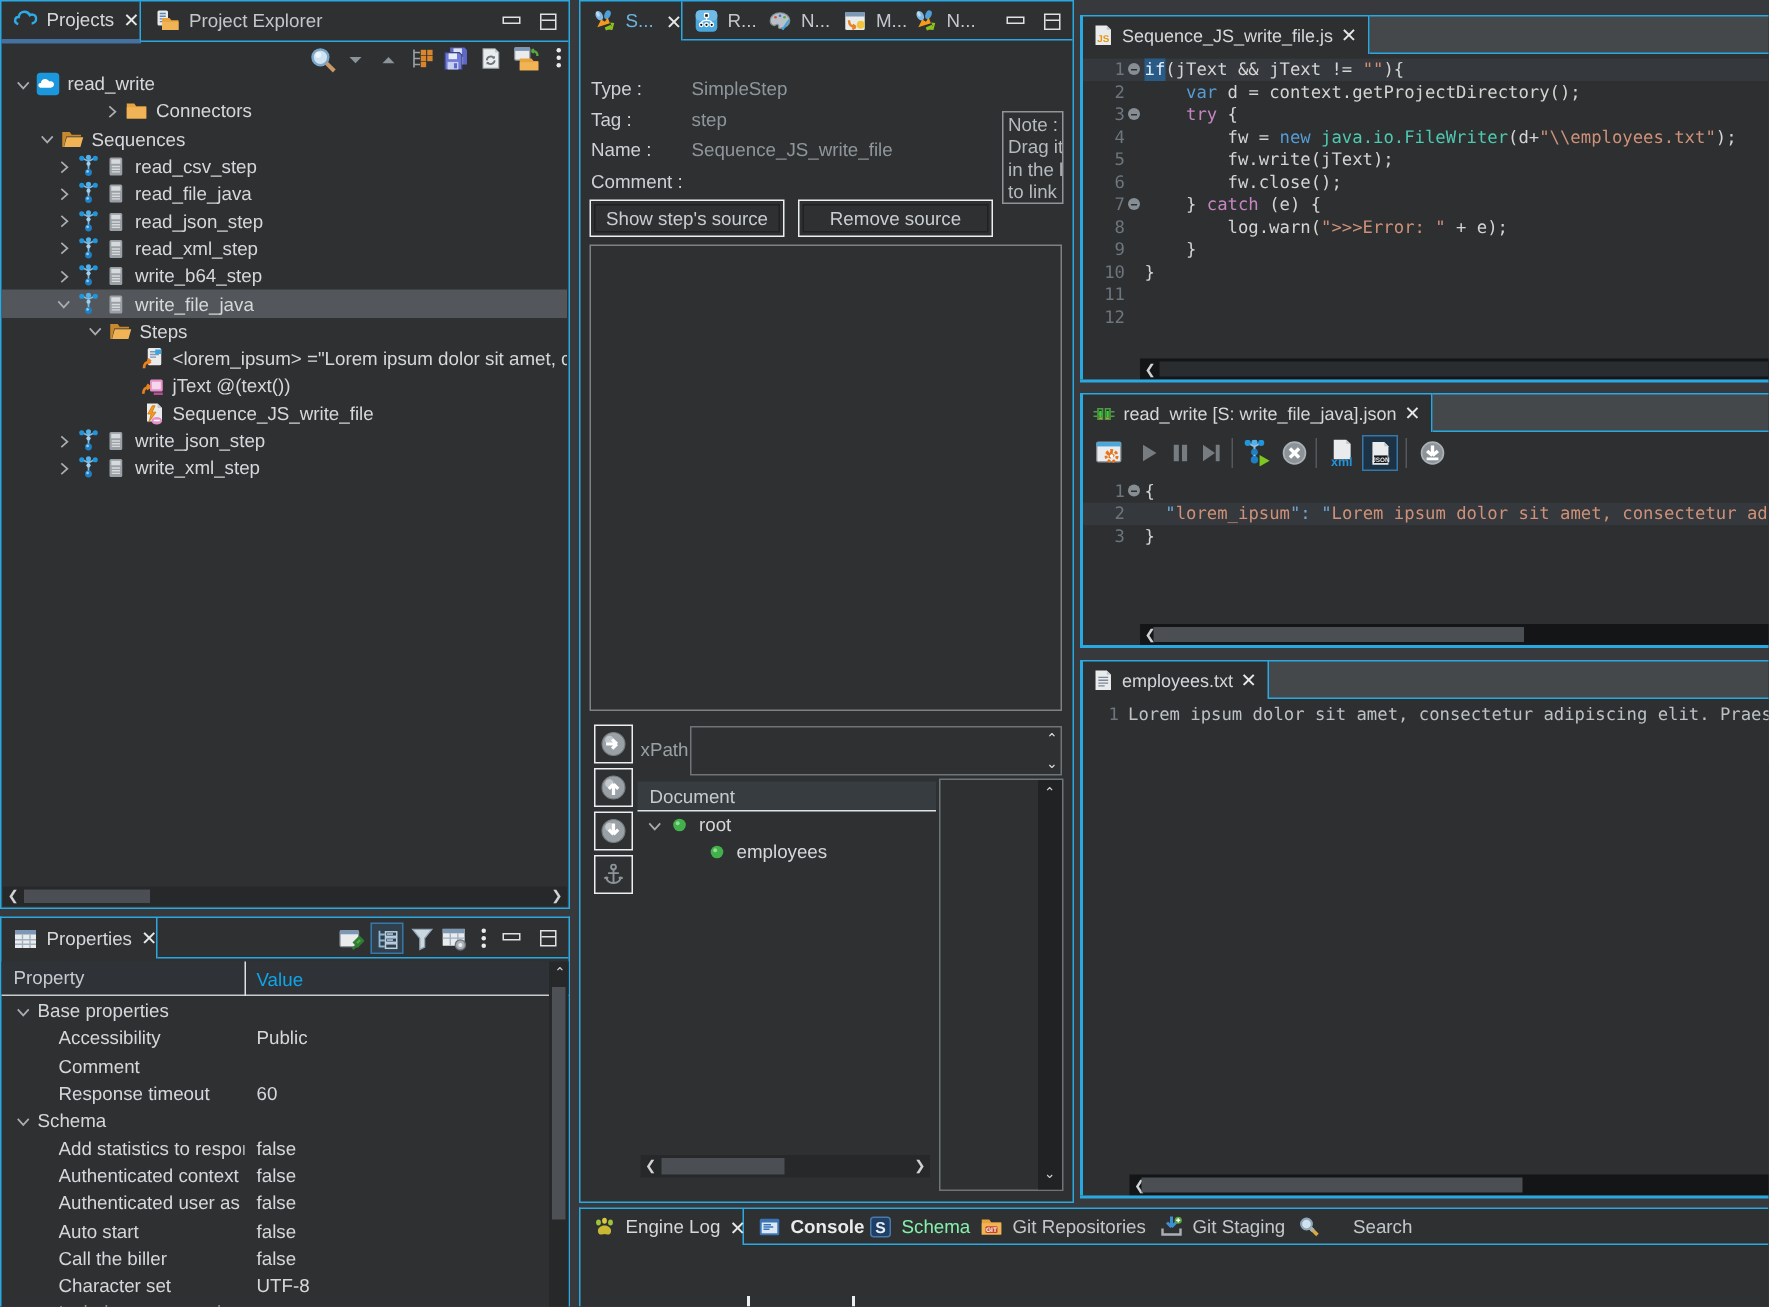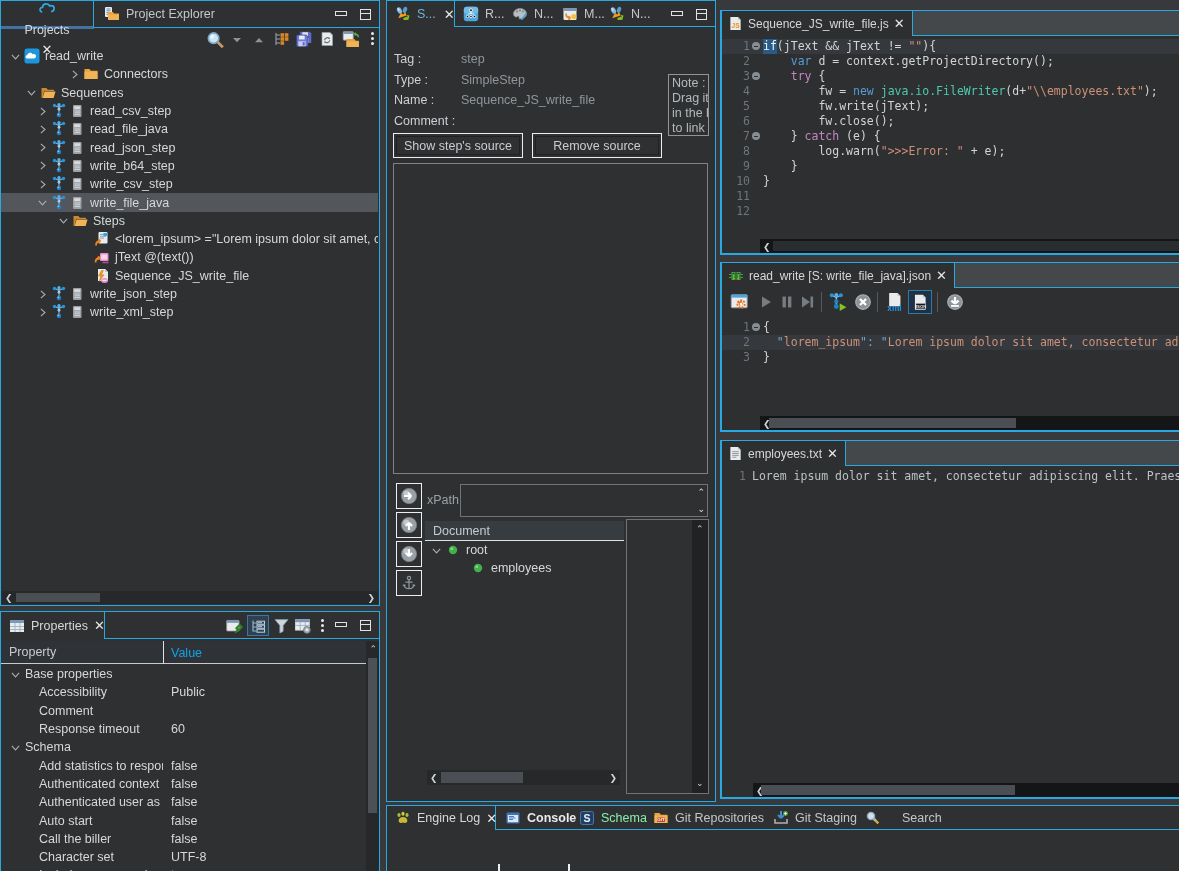--- a/index.html
+++ b/index.html
@@ -381,21 +381,21 @@
       </symbol>
 <symbol id="chev-d" viewBox="0 0 16 16">
         <path d="M3.5 6L8 11l4.5-5" stroke="#a9adb1" stroke-width="1.4" fill="none"></path>
       </symbol>
 </defs>
 </svg>
 <div id="app">
 
   <section class="panel" id="projects-panel" style="left:0;top:0;width:380px;height:606px;">
     <div class="tabbar" style="height:27px;border-bottom:1.5px solid var(--accent);">
-      <div class="tab" style="width:93px;border-right:1.5px solid var(--accent);border-bottom:3.5px solid #44719f;margin-bottom:-1.5px;flex-direction:column;">
+      <div class="tab" style="width:93px;border-right:1.5px solid var(--accent);border-bottom:3.5px solid #44719f;margin-bottom:-1.5px;">
         <svg class="ic">
             <use href="#ic-cloud-tab"></use>
           </svg>
         <span class="tlabel">Projects</span>
         <span class="x-close">✕</span>
       </div>
       <div class="tab" style="padding-left:10px;">
         <svg class="ic">
             <use href="#ic-explorer"></use>
           </svg>
@@ -522,54 +522,54 @@
             <svg class="ic">
               <use href="#ic-seq"></use>
             </svg>
             <svg class="ic">
               <use href="#ic-card"></use>
             </svg>
           </span>
           <span class="lbl">read_json_step</span>
         </div>
 
-
         <div class="trow" style="padding-left: 33px;">
           <span class="chev">
             <svg class="ic" style="width:13px;height:13px">
               <use href="#chev-r"></use>
             </svg>
           </span>
           <span class="icwrap">
             <svg class="ic">
               <use href="#ic-seq"></use>
             </svg>
             <svg class="ic">
               <use href="#ic-card"></use>
             </svg>
           </span>
+          <span class="lbl">read_xml_step</span>
+        </div>
+
+        <div class="trow" style="padding-left: 33px;">
+          <span class="chev">
+            <svg class="ic" style="width:13px;height:13px">
+              <use href="#chev-r"></use>
+            </svg>
+          </span>
+          <span class="icwrap">
+            <svg class="ic">
+              <use href="#ic-seq"></use>
+            </svg>
+            <svg class="ic">
+              <use href="#ic-card"></use>
+            </svg>
+          </span>
           <span class="lbl">write_b64_step</span>
         </div>
 
-        <div class="trow" style="padding-left: 33px;">
-          <span class="chev">
-            <svg class="ic" style="width:13px;height:13px">
-              <use href="#chev-r"></use>
-            </svg>
-          </span>
-          <span class="icwrap">
-            <svg class="ic">
-              <use href="#ic-seq"></use>
-            </svg>
-            <svg class="ic">
-              <use href="#ic-card"></use>
-            </svg>
-          </span>
-          <span class="lbl">write_csv_step</span>
-        </div>
 
         <div class="trow row-selected" style="padding-left: 33px;">
           <span class="chev">
             <svg class="ic" style="width:13px;height:13px">
               <use href="#chev-d"></use>
             </svg>
           </span>
           <span class="icwrap">
             <svg class="ic">
               <use href="#ic-seq"></use>
@@ -828,26 +828,26 @@
         <span class="tlabel" style="color:#c3c7ca;">N...</span>
       </div>
       <div class="winbtns" style="right:8px;top:8px;">
         <span class="wmin"></span>
         <span class="wmax"></span>
       </div>
     </div>
 
     <div class="abs" style="left:7px;top:48px;width:270px;">
       <div class="frow">
+          <span class="flabel">Type :</span>
+          <span class="fvalue">SimpleStep</span>
+        </div>
+      <div class="frow">
           <span class="flabel">Tag :</span>
           <span class="fvalue">step</span>
-        </div>
-      <div class="frow">
-          <span class="flabel">Type :</span>
-          <span class="fvalue">SimpleStep</span>
         </div>
       <div class="frow">
           <span class="flabel">Name :</span>
           <span class="fvalue">Sequence_JS_write_file</span>
         </div>
       <div class="frow">
           <span class="flabel">Comment :</span>
           <span class="fvalue"></span>
         </div>
     </div>

